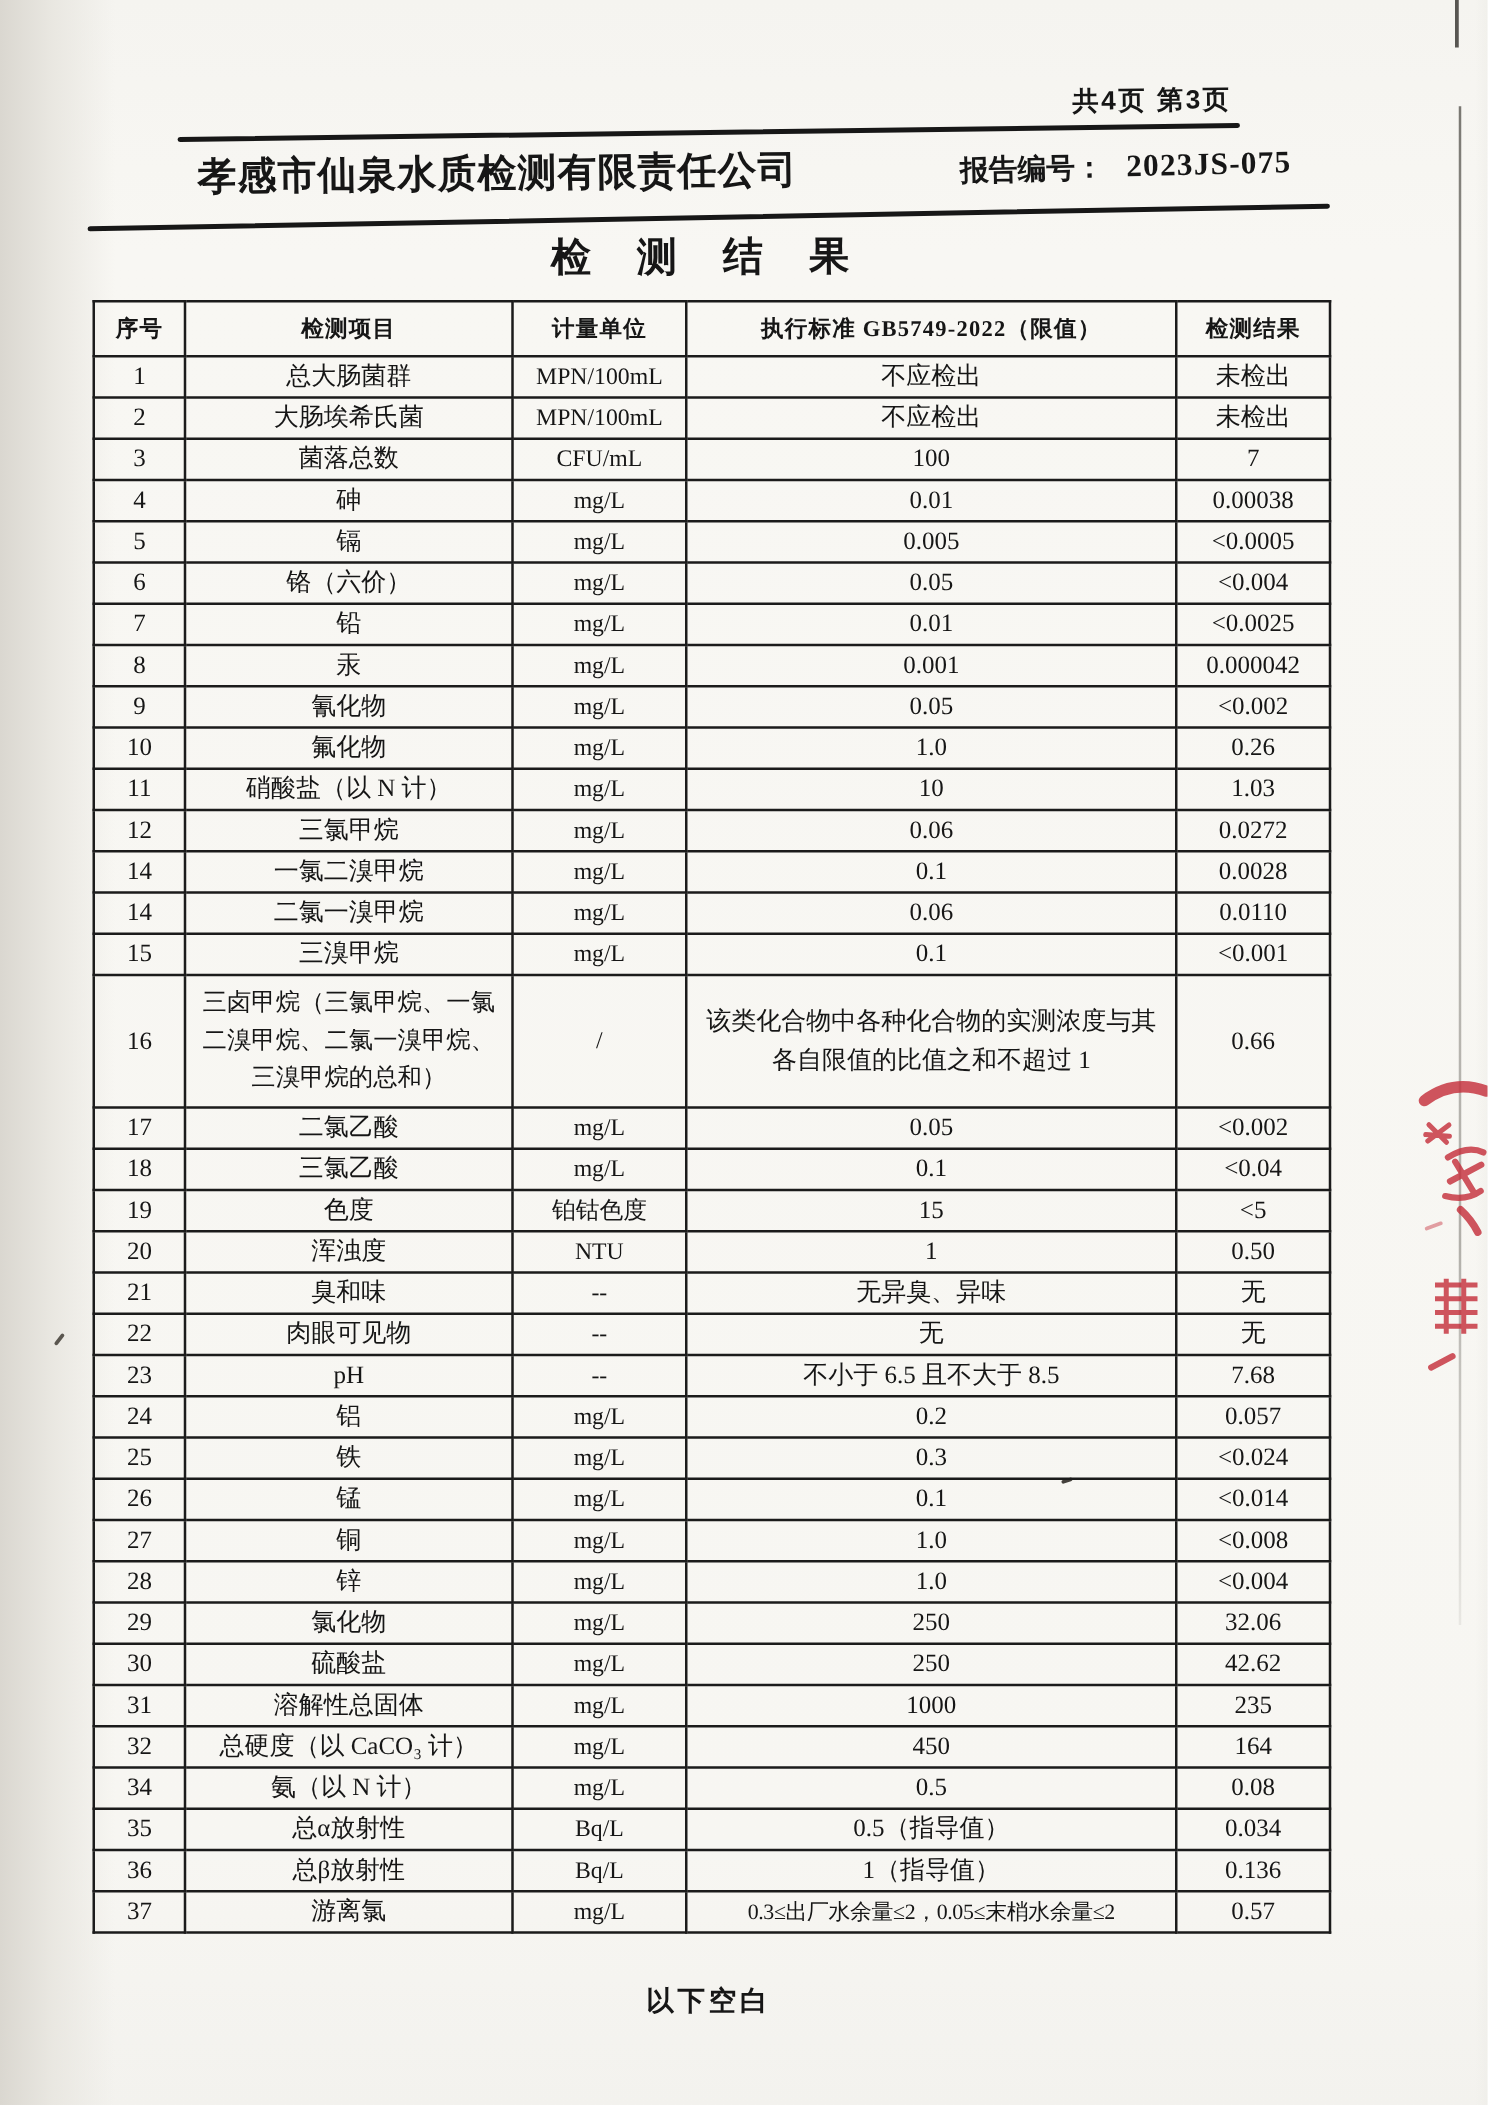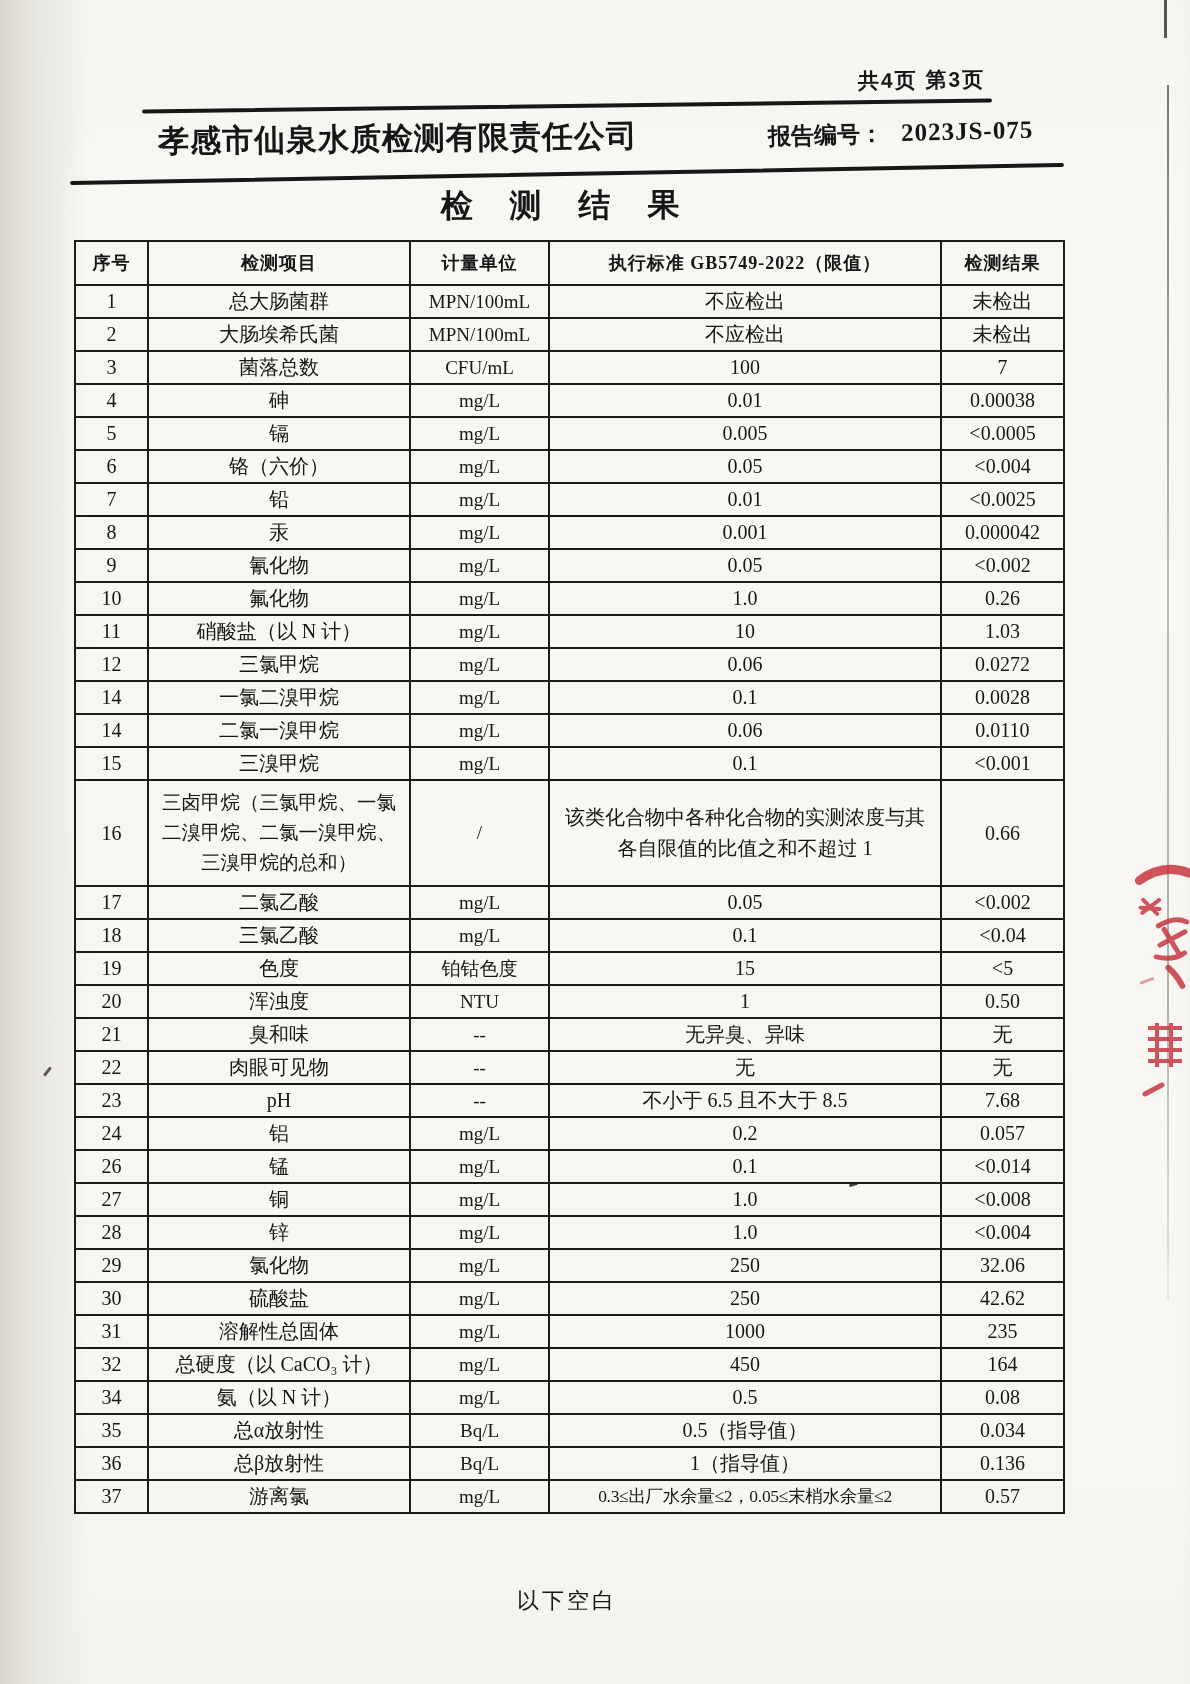--- a/index.html
+++ b/index.html
@@ -78,21 +78,21 @@
   .report-table th { height:42px; font-size:18px; font-weight:700; letter-spacing:1px; }
   .report-table td { height:31px; font-size:20px; font-weight:500; line-height:1.15; }
   .report-table td:nth-child(1) { font-size:20px; }
   .report-table td:nth-child(3) { font-size:19px; }
   .report-table tr.tall-row td { height:96px; line-height:1.55; }
   .report-table tr.tall-row td:nth-child(2) { padding:4px 12px; font-size:19.5px;border-radius:19px; }
   .report-table tr.tall-row td:nth-child(4) { padding:4px 14px; }
   .report-table tr.last-row td:nth-child(4) { font-size:17.5px; letter-spacing:-.3px;margin-top:20px; }
   .below-blank {
     position:absolute; left:0; top:1586px; width:1134px; text-align:center;
-    font-size:22px; font-weight:400; letter-spacing:3px;
+    font-size:22px; font-weight:700; letter-spacing:3px;
   }
   
   .stamp { position:absolute; color:var(--stamp); opacity:.82; }
   .stamp-a { left:1128px; top:856px; transform:rotate(4deg); }
   .stamp-b { left:1138px; top:1020px; }
 </style>
 </head>
 <body>
 
 <div class="page">
@@ -297,20 +297,27 @@
           <td>7.68</td>
         </tr>
         <tr>
           <td>24</td>
           <td>铝</td>
           <td>mg/L</td>
           <td>0.2</td>
           <td>0.057</td>
         </tr>
         <tr>
+          <td>25</td>
+          <td>铁</td>
+          <td>mg/L</td>
+          <td>0.3</td>
+          <td>&lt;0.024</td>
+        </tr>
+        <tr>
           <td>26</td>
           <td>锰</td>
           <td>mg/L</td>
           <td>0.1</td>
           <td>&lt;0.014</td>
         </tr>
         <tr>
           <td>27</td>
           <td>铜</td>
           <td>mg/L</td>

